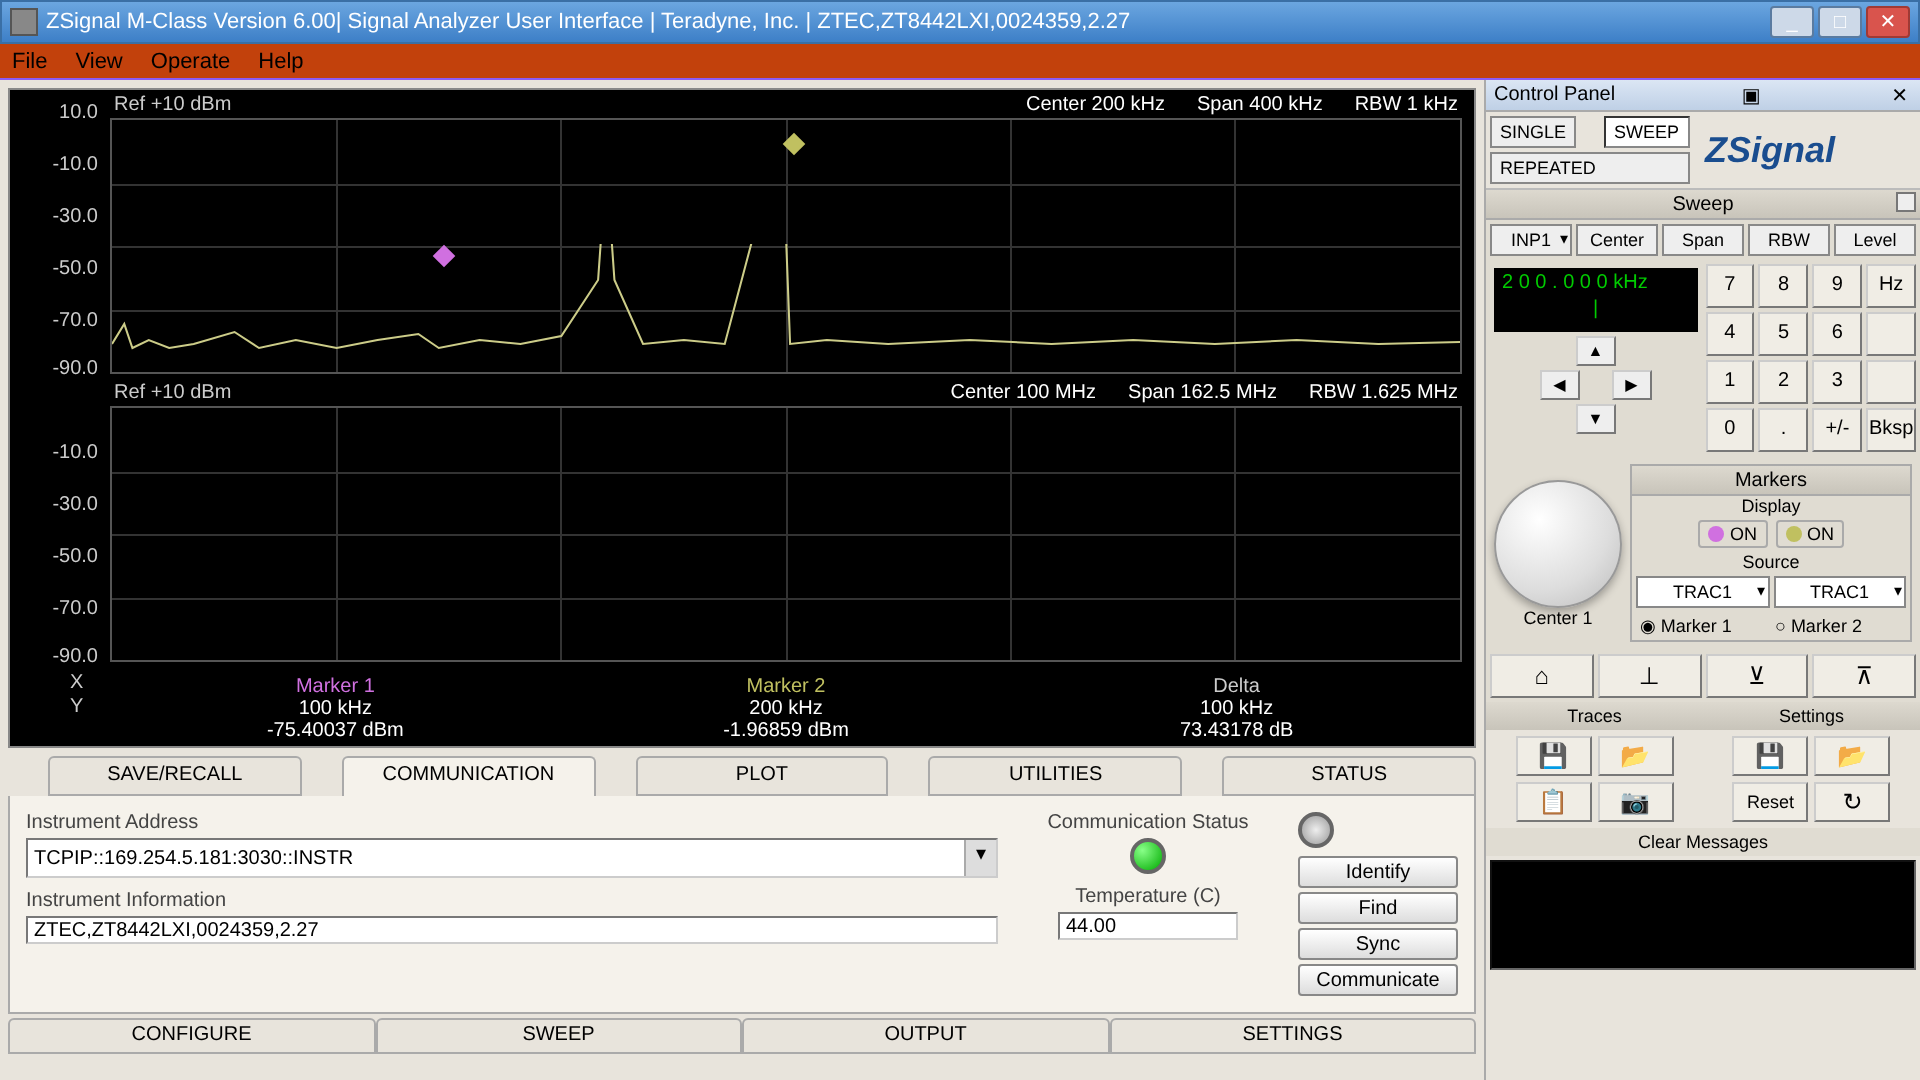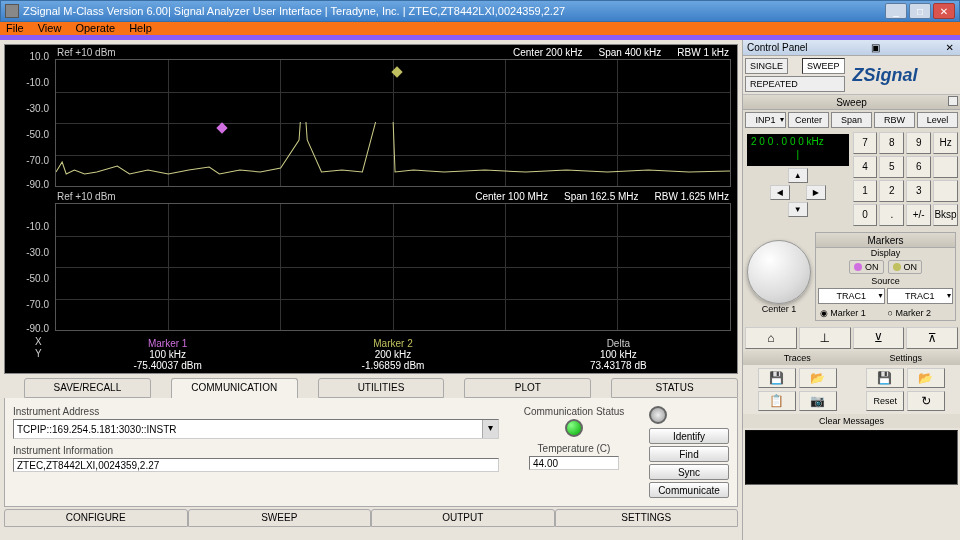--- a/index.html
+++ b/index.html
@@ -6,21 +6,21 @@
 body { background: #e8e4dc; width: 960px; height: 540px; overflow: hidden; font-size: 11px; }
 
 
 .titlebar { height: 22px; background: linear-gradient(#6ba6e0, #3d7fc7); display: flex; align-items: center; padding: 0 4px; color: #fff; border: 1px solid #3a6fa5; }
 .titlebar .icon { width: 14px; height: 14px; background: #888; border: 1px solid #555; margin-right: 4px; }
 .titlebar .title { flex: 1; font-size: 11px; }
 .titlebar .winbtn { width: 22px; height: 16px; background: #cdd9e8; border: 1px solid #5a7ba0; margin-left: 2px; display: flex; align-items: center; justify-content: center; font-size: 10px; border-radius: 2px; cursor: pointer; }
 .titlebar .winbtn.close { background: #d9544d; border-color: #a03a35; color: #fff; }
 
 
-.menubar { height: 18px; background: #f97316; display: flex; padding: 0 6px; border-bottom: 5px solid #8b5cf6; }
+.menubar { height: 18px; background: #c2410c; display: flex; align-items: center; padding: 0 6px; border-bottom: 1px solid #8b5cf6; }
 .menubar span { margin-right: 14px; font-size: 11px; cursor: pointer; }
 
 
 .main { display: flex; height: 500px; }
 .left { flex: 1; display: flex; flex-direction: column; padding: 4px; }
 .rightpanel { width: 218px; background: #e8e4dc; border-left: 1px solid #aaa; }
 
 
 .plot { flex: 1; background: #000; border: 1px solid #888; position: relative; color: #fff; font-size: 10px; }
 .plot-header { position: absolute; top: 2px; right: 8px; display: flex; gap: 16px; font-size: 10px; justify-content: center; }
@@ -201,22 +201,22 @@
             <div class="hdr">Delta</div>
             <div>100 kHz</div>
             <div>73.43178 dB</div>
           </div>
       </div>
     </div>
 
     <div class="tabs">
       <div class="tab">SAVE/RECALL</div>
       <div class="tab active">COMMUNICATION</div>
+      <div class="tab">PLOT</div>
       <div class="tab">UTILITIES</div>
-      <div class="tab">PLOT</div>
       <div class="tab">STATUS</div>
     </div>
     <div class="tabbody">
       <div class="col1">
         <span class="fld-lbl">Instrument Address</span>
         <div class="combo">
             <span>TCPIP::169.254.5.181:3030::INSTR</span>
             <div class="arrow">▾</div>
           </div>
         <span class="fld-lbl" style="margin-top:6px">Instrument Information</span>

